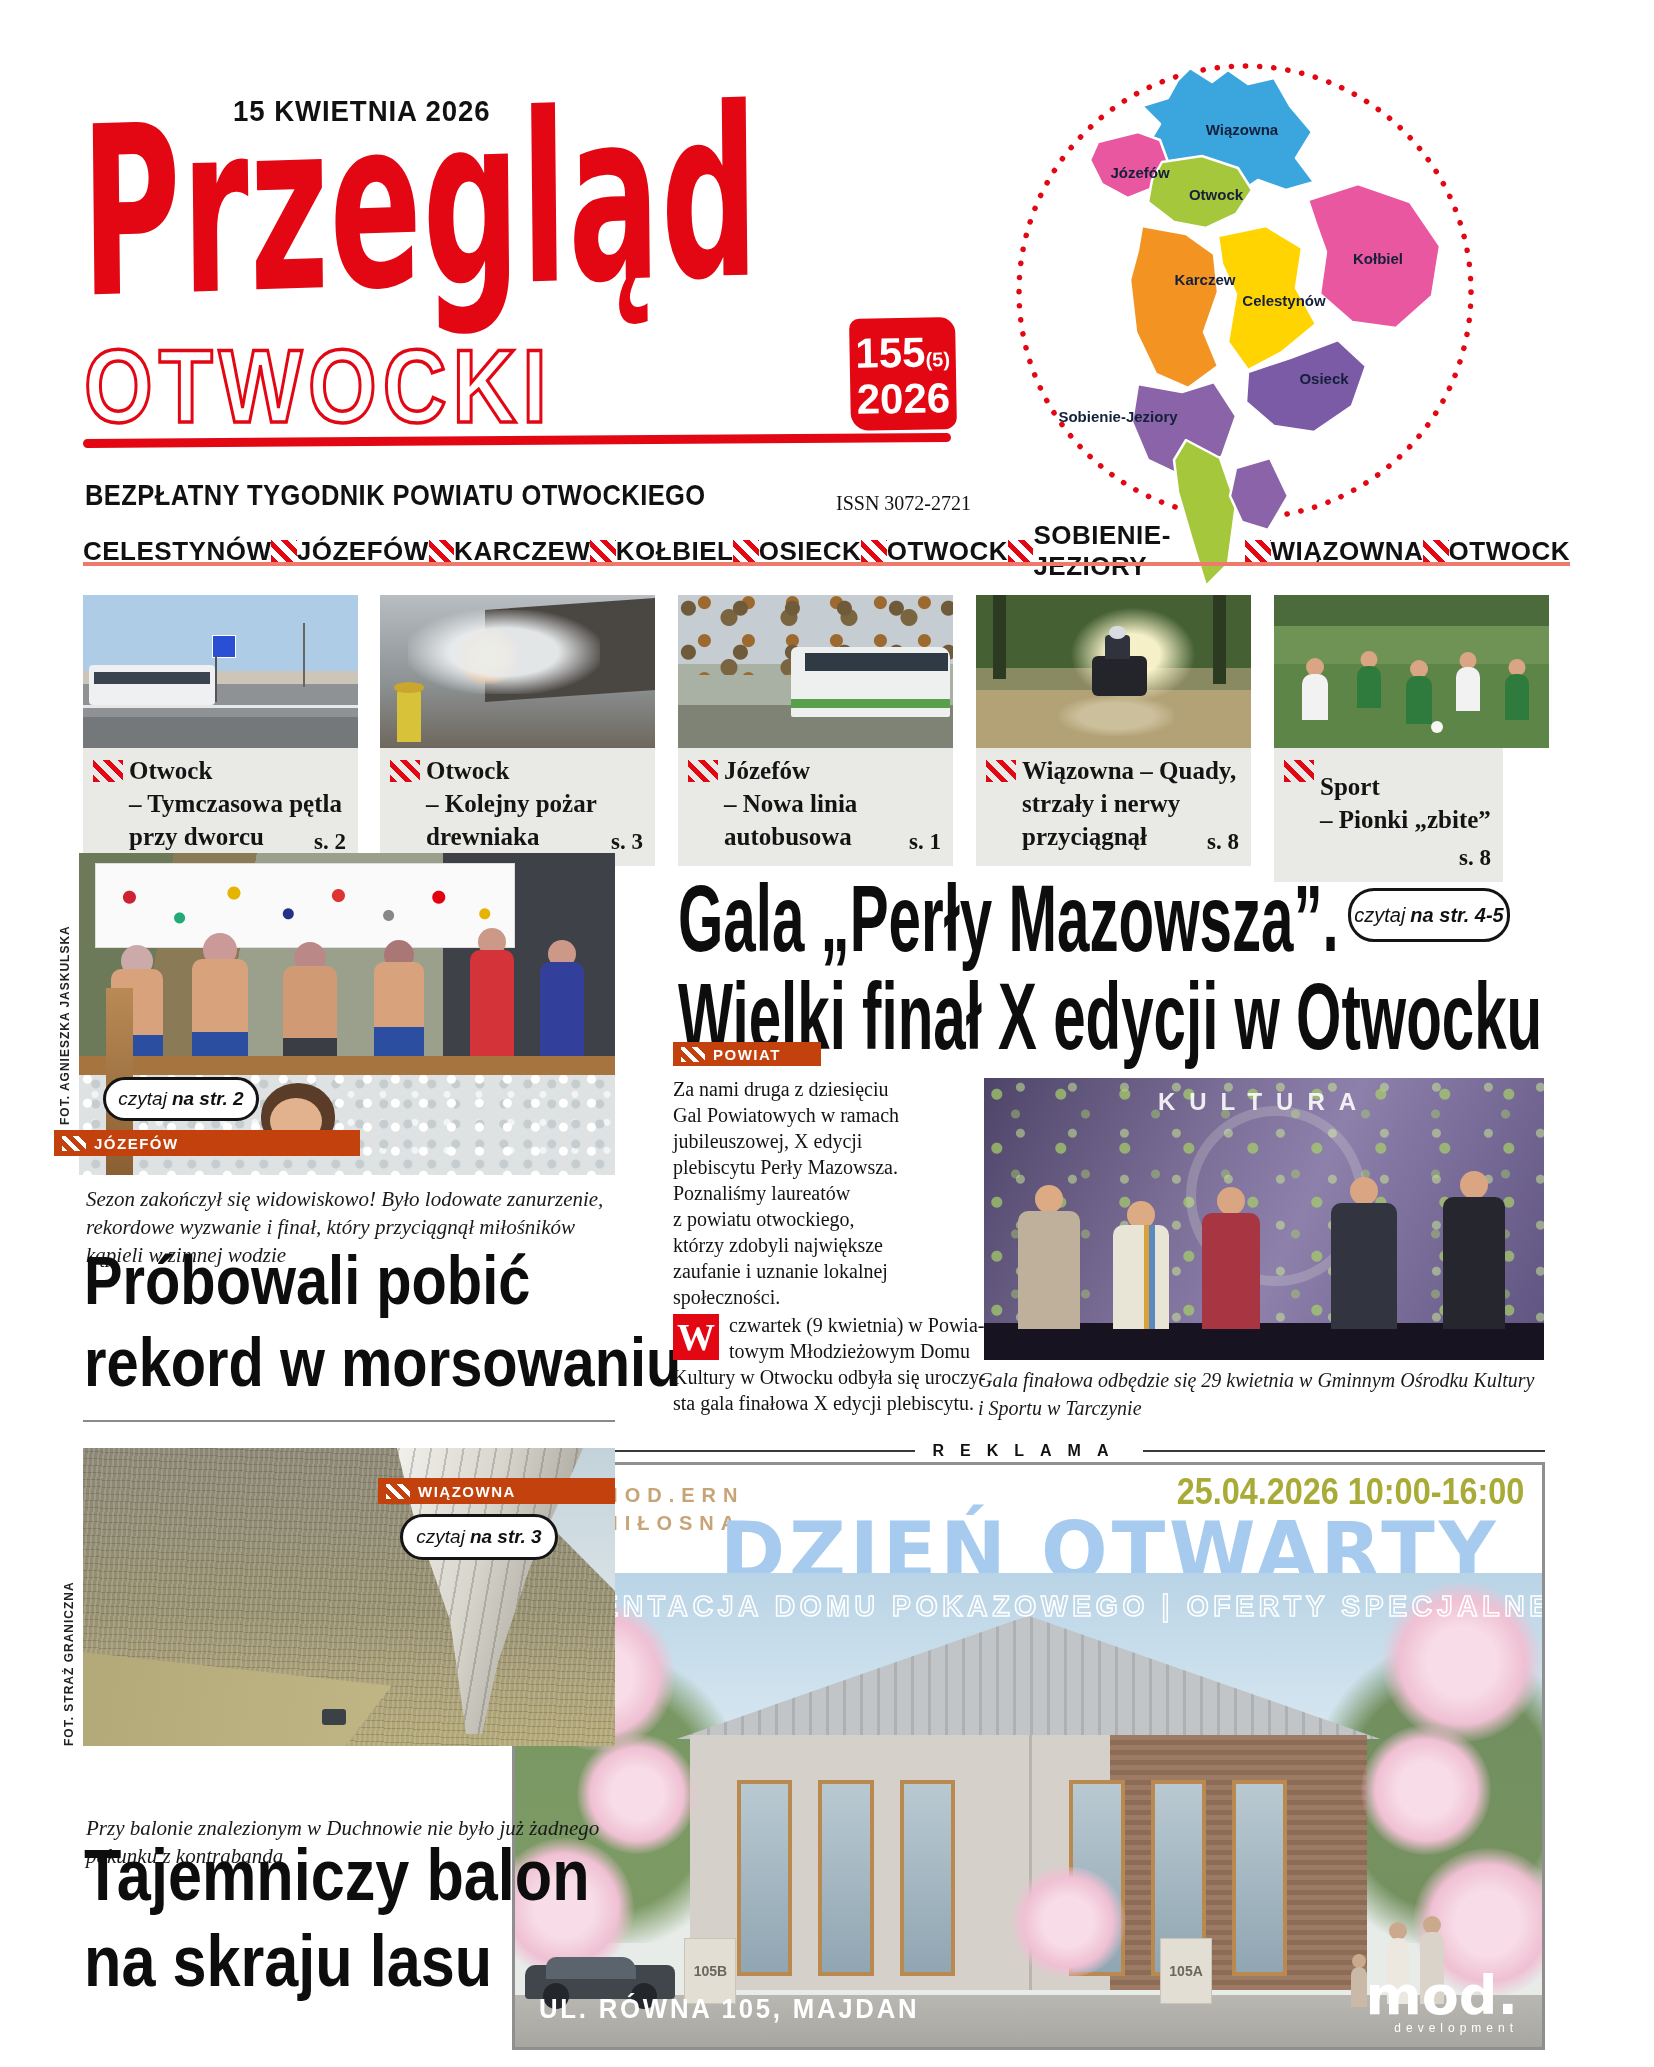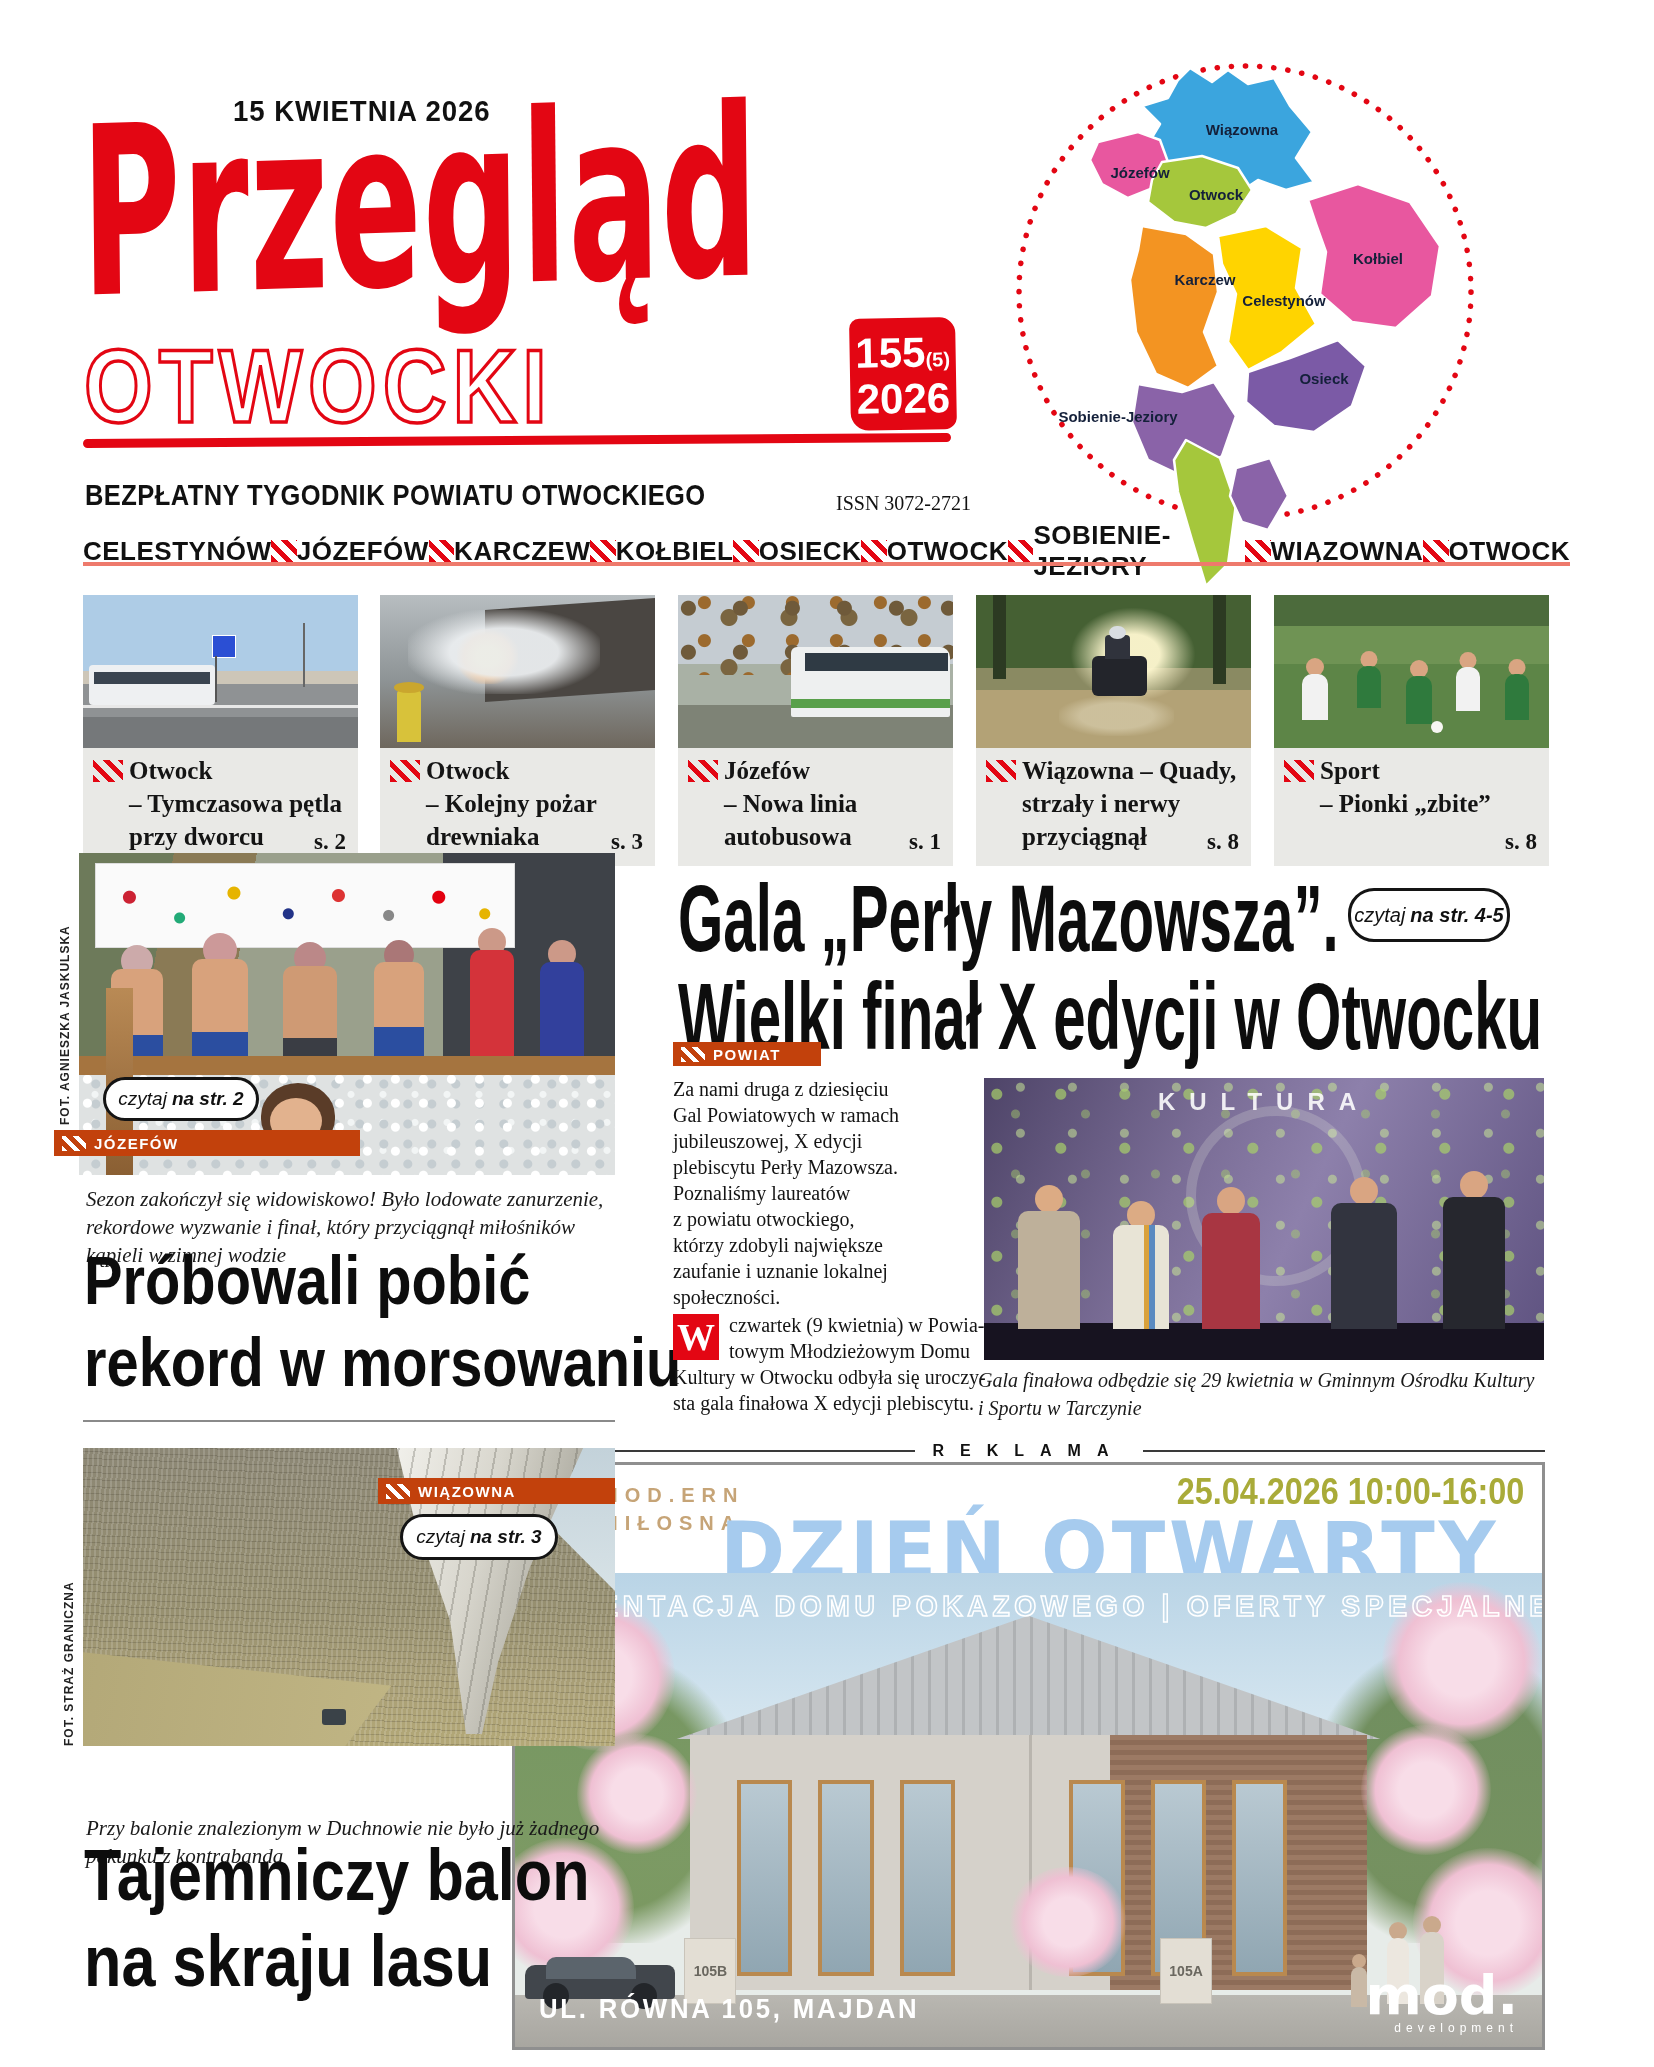--- a/index.html
+++ b/index.html
@@ -193,21 +193,21 @@
     <div class="tline">autobusowa</div>
     <span class="pg">s. 1</span>
   </div>
   <div class="teaser-cap" style="left:976px;top:748px;width:275px;height:112px;padding-top:6px;">
     <span class="slash-r" style="position:absolute;left:10px;top:12px;"></span>
     <div class="tline">Wiązowna – Quady,</div>
     <div class="tline">strzały i nerwy</div>
     <div class="tline">przyciągnął</div>
     <span class="pg">s. 8</span>
   </div>
-  <div class="teaser-cap" style="left:1274px;top:748px;width:275px;height:112px;padding-top:6px;">
+  <div class="teaser-cap" style="left:1274px;top:748px;width:229px;height:112px;padding-top:22px;">
     <span class="slash-r" style="position:absolute;left:10px;top:12px;"></span>
     <div class="tline">Sport</div>
     <div class="tline">– Pionki „zbite”</div>
     <span class="pg">s. 8</span>
   </div>
 
   <div class="ph" style="left:79px;top:853px;width:536px;height:322px;background:linear-gradient(100deg,#6d7a5a 0 16%,#8a7a55 16% 30%,#9aa08c 30%);">
     <div class="abs" style="right:0;top:0;width:32%;height:78%;background:#3e4248;"></div>
     <div class="abs" style="left:3%;top:3%;width:78%;height:26%;background:#fafafa;border:1px solid #ddd;
          background-image:radial-gradient(circle at 8% 40%,#c23 0 6px,rgba(0,0,0,0) 7px),radial-gradient(circle at 20% 65%,#2a7 0 5px,rgba(0,0,0,0) 6px),radial-gradient(circle at 33% 35%,#e6b400 0 6px,rgba(0,0,0,0) 7px),radial-gradient(circle at 46% 60%,#238 0 5px,rgba(0,0,0,0) 6px),radial-gradient(circle at 58% 38%,#d33 0 6px,rgba(0,0,0,0) 7px),radial-gradient(circle at 70% 62%,#888 0 5px,rgba(0,0,0,0) 6px),radial-gradient(circle at 82% 40%,#e3000f 0 6px,rgba(0,0,0,0) 7px),radial-gradient(circle at 93% 60%,#e6b400 0 5px,rgba(0,0,0,0) 6px);"></div>

